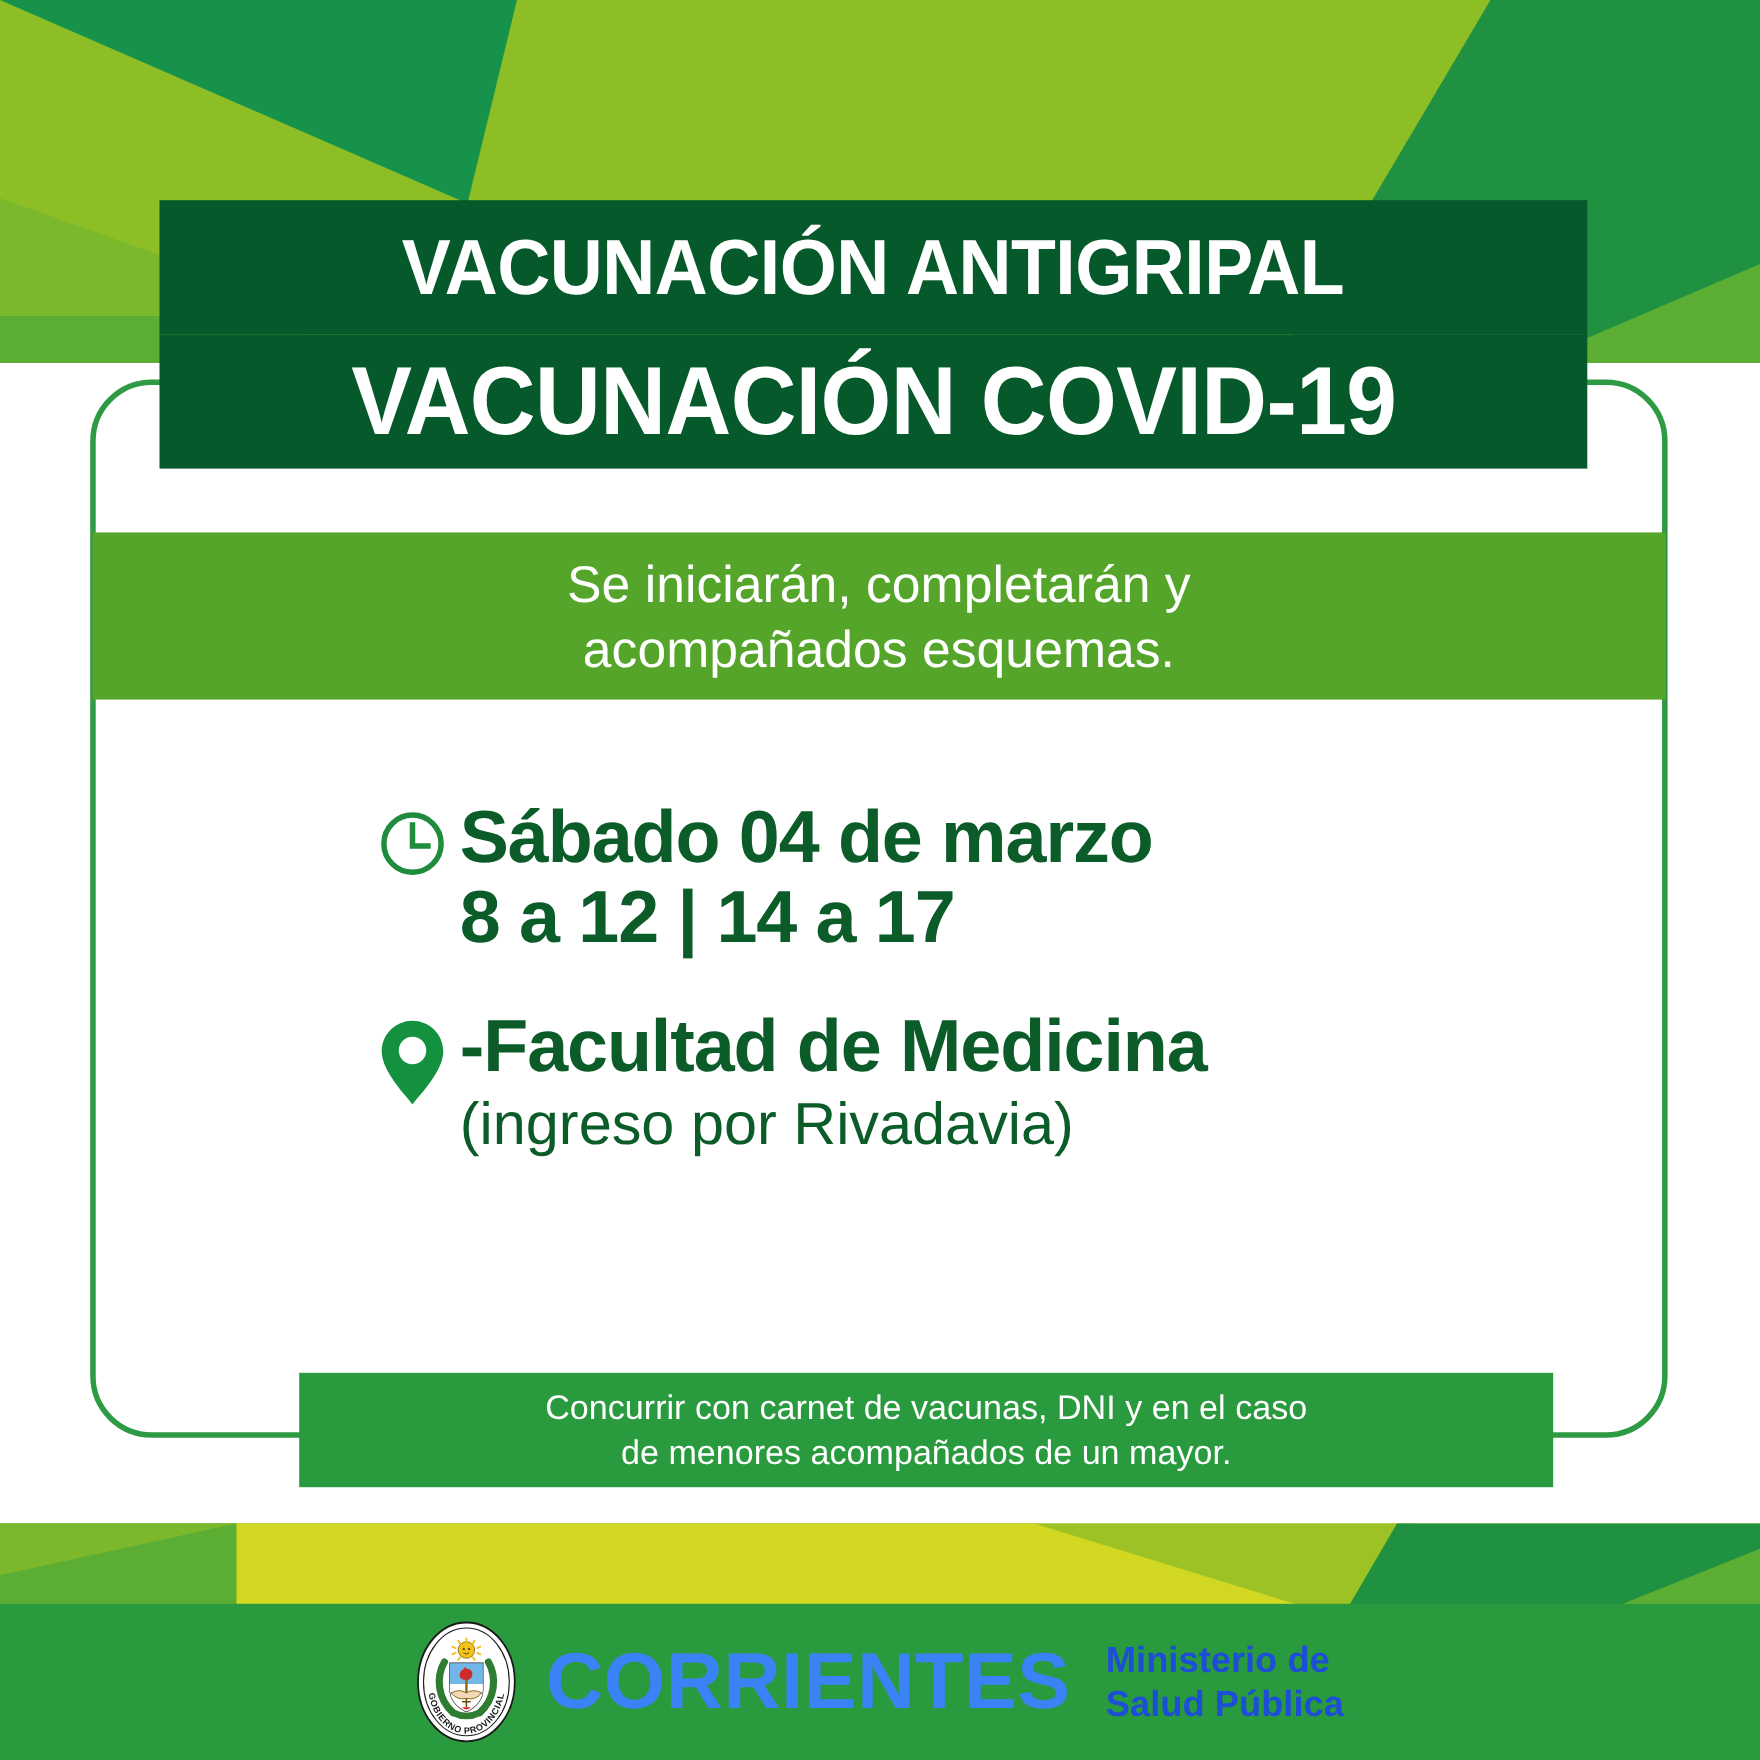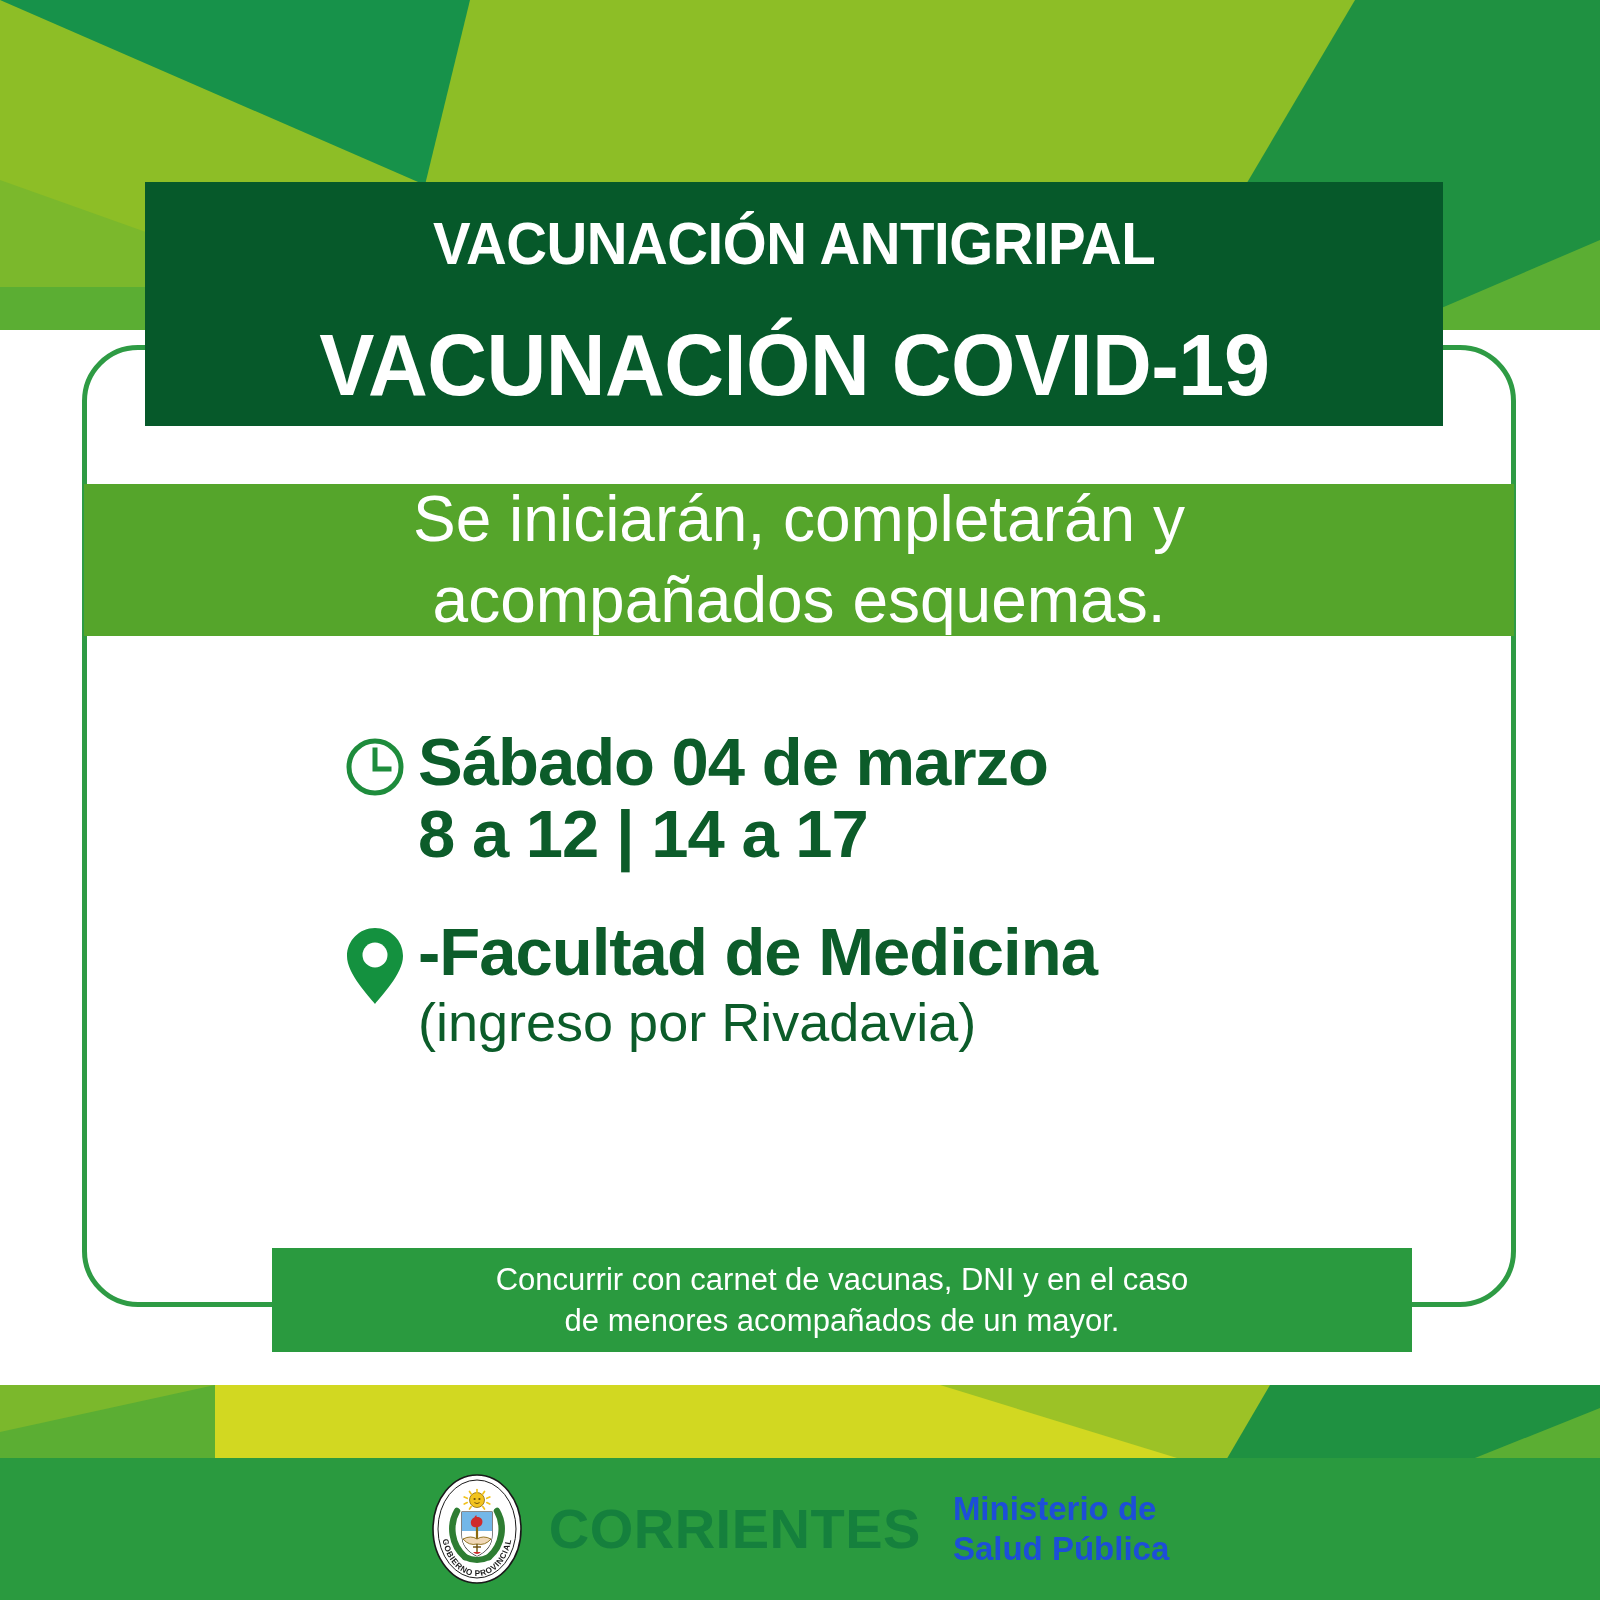--- a/index.html
+++ b/index.html
@@ -53,21 +53,21 @@
     color: #ffffff;
     font-weight: 700;
     letter-spacing: -0.5px;
     white-space: nowrap;
   }
   .title-bar-1 {
     left: 145px;
     top: 182px;
     width: 1298px;
     height: 122px;
-    font-size: 60px;
+    font-size: 71px;
   }
   .title-bar-2 {
     left: 145px;
     top: 304px;
     width: 1298px;
     height: 122px;
     font-size: 88px;
   }
   .title-text {
     transform: scaleX(0.94);
@@ -80,21 +80,21 @@
     left: 84px;
     top: 484px;
     width: 1430px;
     height: 152px;
     background: #55A52B;
     display: flex;
     flex-direction: column;
     align-items: center;
     justify-content: center;
     color: #ffffff;
-    font-size: 64px;
+    font-size: 47px;
     line-height: 1.26;
     text-align: center;
     font-weight: 400;
   }
 
   
   .info-row {
     position: absolute;
     display: flex;
     align-items: flex-start;
@@ -173,23 +173,23 @@
     align-items: center;
     justify-content: center;
     gap: 26px;
   }
   .crest {
     width: 92px;
     height: 112px;
     flex: 0 0 auto;
   }
   .brand-word {
-    color: #15803d;
+    color: #3b82f6;
     font-weight: 700;
-    font-size: 56px;
+    font-size: 72px;
     letter-spacing: 0.5px;
     line-height: 1;
     white-space: nowrap;
   }
   .ministry {
     color: #1d4ed8;
     font-weight: 700;
     font-size: 33px;
     line-height: 1.22;
     white-space: nowrap;

